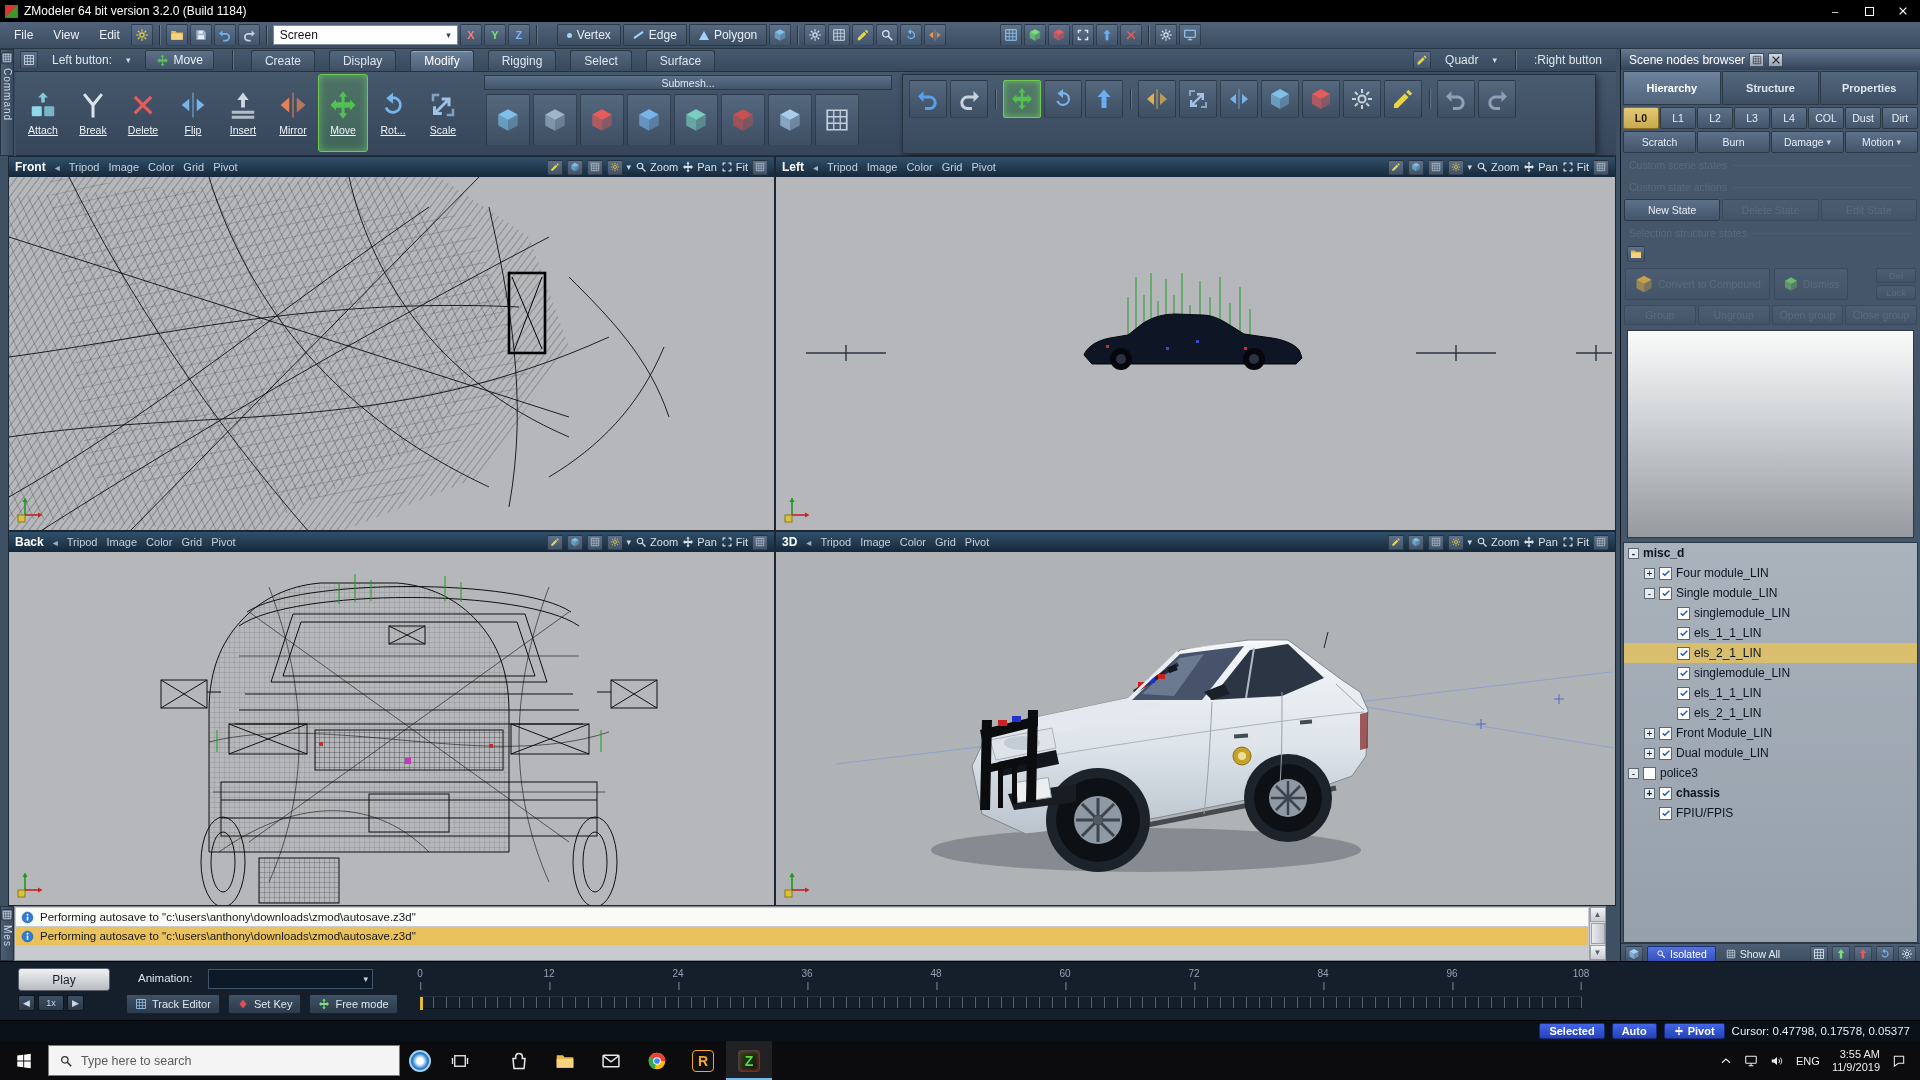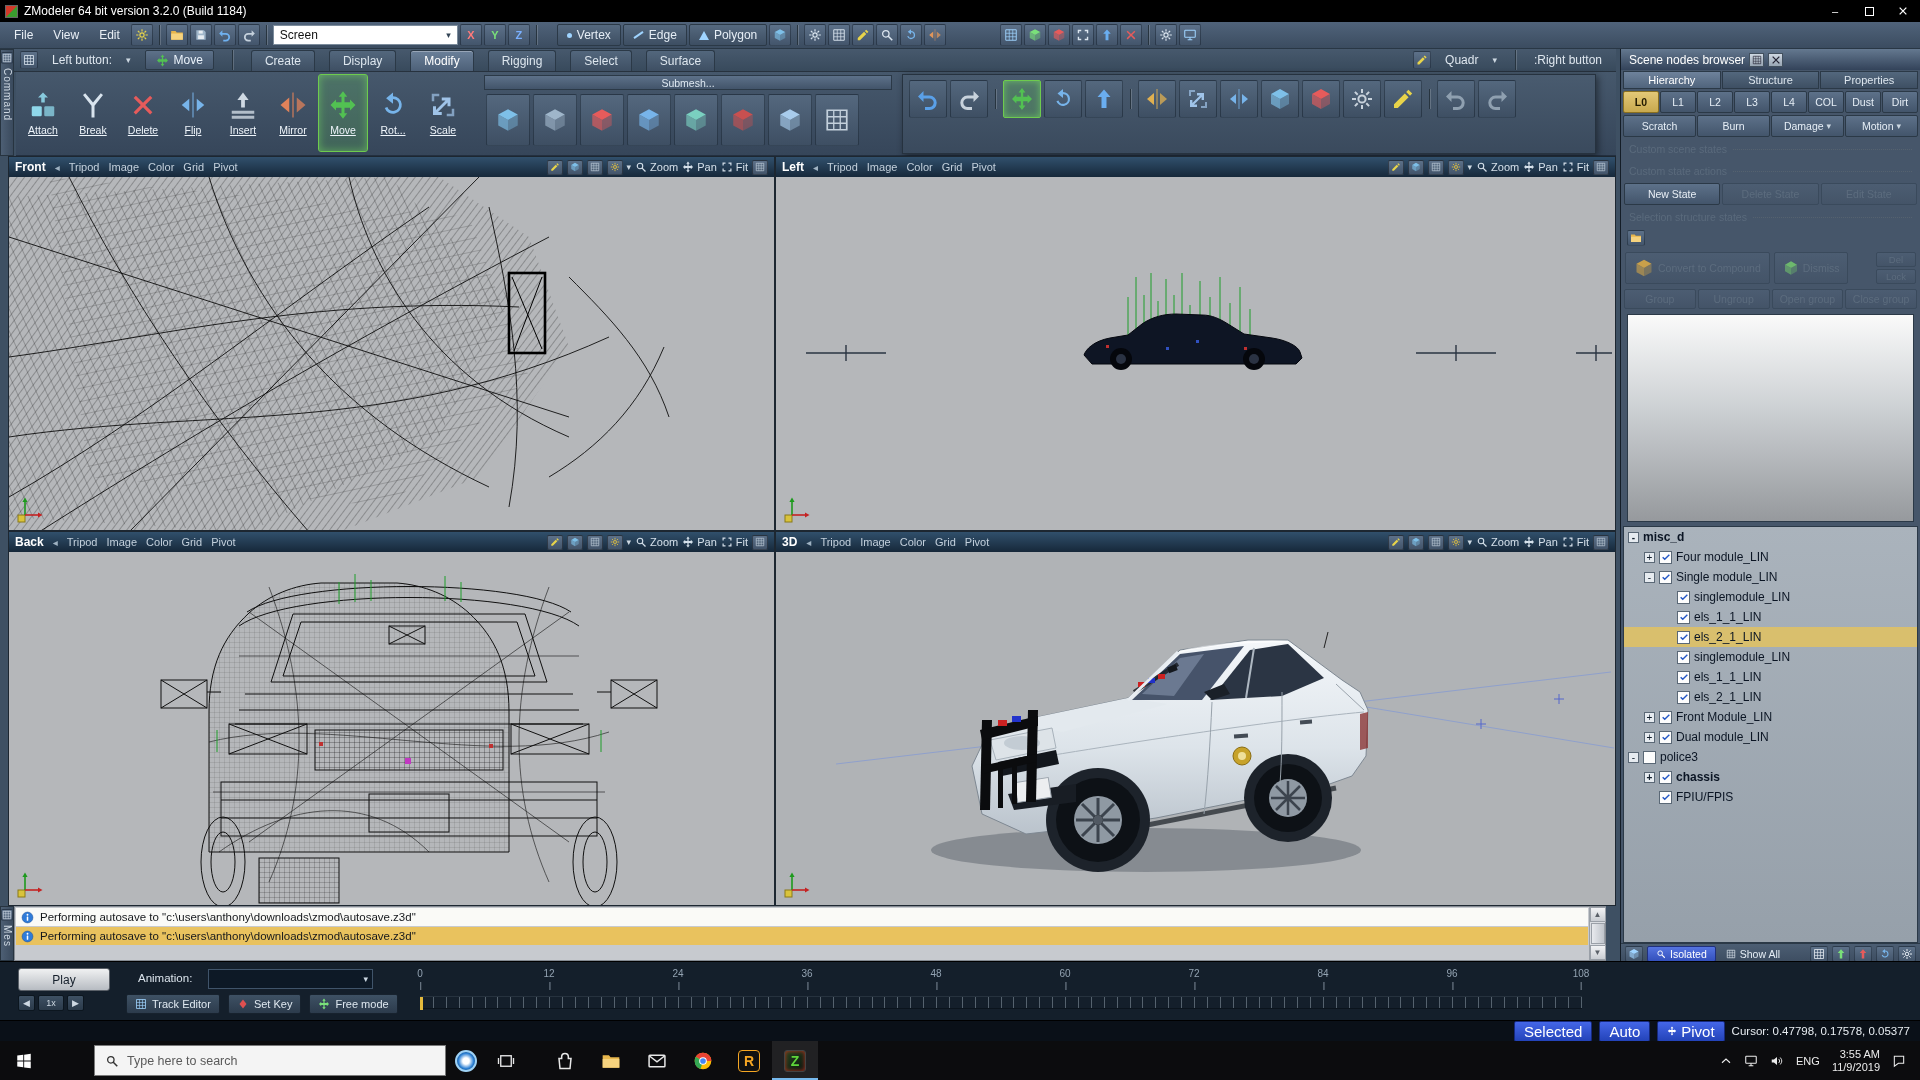--- a/index.html
+++ b/index.html
@@ -67,21 +67,21 @@
 .vtile{width:16px;height:15px;border:1px solid rgba(0,0,0,.4);border-radius:2px;background:linear-gradient(#5d7189,#42546a);display:flex;align-items:center;justify-content:center;flex:none;}
 .vctl{display:flex;align-items:flex-start;gap:3px;color:#d5e0ea;}
 .vpcanvas{position:absolute;left:0;top:20px;right:0;bottom:0;overflow:hidden;}
 .tripod{position:absolute;left:6px;bottom:5px;width:30px;height:30px;}
 
 
 .rpanel{position:absolute;left:1620px;top:49px;width:300px;height:914px;background:#46566a;border-left:1px solid #141d27;display:flex;flex-direction:column;font-size:11px;color:#e7edf4;}
 .rphead{height:21px;background:linear-gradient(#64788f,#33435a);display:flex;align-items:center;padding:0 4px 0 8px;color:#fff;font-size:12px;}
 .rphead .htile{margin-left:4px;width:15px;height:14px;background:linear-gradient(#cfd8e2,#97a5b3);border:1px solid #42505e;color:#223;display:flex;align-items:center;justify-content:center;}
 .rphead .htile:first-of-type{margin-left:auto;}
-.rptabs{height:20px;display:flex;gap:1px;padding:1px 2px;}
+.rptabs{height:36px;display:flex;gap:1px;padding:1px 2px;font-weight:bold;}
 .rptab{flex:1;background:linear-gradient(#53677d,#3e4f63);border:1px solid #2b3947;color:#dde6ee;font-size:11px;display:flex;align-items:center;justify-content:center;}
 .rptab.active{background:linear-gradient(#6e829b,#50647c);background:linear-gradient(#6e829b,#50647c);color:#fff;}
 .rplods{height:24px;display:flex;gap:1px;padding:1px 2px;}
 .lodbtn{flex:1;background:linear-gradient(#5d7189,#43556b);border:1px solid #2b3947;border-radius:2px;color:#e6eef6;font-size:10.5px;display:flex;align-items:center;justify-content:center;}
 .lodbtn.active{background:linear-gradient(#e3c877,#c8a94e);color:#221a00;font-weight:bold;border-color:#8a7020;}
 .rpstates{height:24px;display:flex;gap:1px;padding:1px 2px;}
 .stbtn{flex:1;background:linear-gradient(#5d7189,#43556b);border:1px solid #2b3947;border-radius:2px;color:#e6eef6;font-size:10.5px;display:flex;align-items:center;justify-content:center;gap:3px;}
 .rplabel{height:22px;display:flex;align-items:center;gap:6px;padding:0 8px;color:#5a6a7c;font-size:10.5px;}
 .rplabel .groove{flex:1;border-top:1px dotted #55626f;}
 .rpbtnrow{height:24px;display:flex;gap:2px;padding:1px 3px;}
@@ -128,27 +128,27 @@
 .tlwrap{position:absolute;left:420px;top:6px;width:1180px;height:46px;}
 .tnum{position:absolute;top:0;transform:translateX(-50%);font-size:10px;color:#93a3b2;}
 .tnum::after{content:"";position:absolute;left:50%;top:14px;width:1px;height:8px;background:#7e8b98;}
 .ruler{position:absolute;left:0;top:28px;width:1162px;height:13px;border-bottom:1px solid #0b141d;border-top:1px solid #26323e;background:repeating-linear-gradient(90deg,#55626e 0 1px,transparent 1px 12.9px);}
 .playhead{position:absolute;left:0;top:0;width:3px;height:13px;background:#e3b93c;}
 
 
 .statusbar{position:absolute;left:0;top:1020px;width:1920px;height:21px;display:flex;background:#0a1018;border-top:1px solid #000;}
 .smsg{width:1520px;background:#f4f2ec;color:#15181c;font-size:12px;line-height:20px;padding-left:10px;border-right:1px solid #555;}
 .sright{flex:1;display:flex;align-items:center;justify-content:flex-end;gap:7px;padding-right:10px;}
-.sbtn{background:linear-gradient(#4466e8,#2343b8);border:1px solid #16297c;border-radius:2px;color:#fff;font-size:15px;padding:1px 9px;display:flex;align-items:center;gap:4px;}
+.sbtn{background:linear-gradient(#4466e8,#2343b8);border:1px solid #16297c;border-radius:2px;color:#fff;font-size:11px;padding:1px 9px;display:flex;align-items:center;gap:4px;font-weight:bold;}
 .scursor{color:#e8edf2;font-size:11.5px;}
 
 
 .taskbar{position:absolute;left:0;top:1041px;width:1920px;height:39px;background:#0c0c0e;display:flex;align-items:center;}
 .startbtn{width:48px;height:39px;display:flex;align-items:center;justify-content:center;color:#fff;}
-.searchbox{width:352px;height:31px;background:#f4f4f4;border:1px solid #7a7a7a;display:flex;align-items:center;gap:8px;padding:0 10px;margin-left:46px;}
+.searchbox{width:352px;height:31px;background:#f4f4f4;border:1px solid #7a7a7a;display:flex;align-items:center;gap:8px;padding:0 10px;}
 .searchbox input{border:none;outline:none;background:transparent;font-size:12.5px;color:#222;width:280px;}
 .searchbox input::placeholder{color:#5a5a5a;}
 .tbbtn{width:40px;height:39px;display:flex;align-items:center;justify-content:center;color:#e8e8e8;}
 .cortana{width:22px;height:22px;border-radius:50%;border:2.5px solid #9fd2f5;background:radial-gradient(circle,#fff 25%,#2a7fd4 60%,#0c1a2a 100%);}
 .tbapp{width:46px;height:39px;display:flex;align-items:center;justify-content:center;color:#e8e8e8;}
 .tbapp.active{background:rgba(255,255,255,.09);box-shadow:inset 0 -2px 0 #76b9ed;}
 .rstar{width:22px;height:22px;border-radius:4px;background:#111;color:#f5a623;font-weight:bold;font-size:14px;display:flex;align-items:center;justify-content:center;border:1px solid #f5a623;}
 .zmico{width:22px;height:22px;border-radius:3px;background:linear-gradient(135deg,#24431f,#0c1510);color:#5fd63a;font-weight:bold;font-size:14px;display:flex;align-items:center;justify-content:center;border:1px solid #444;box-shadow:inset 0 0 4px #b32;}
 .tray{margin-left:auto;display:flex;align-items:center;gap:12px;color:#ececec;font-size:11px;padding-right:14px;}
 .clock{text-align:right;line-height:13px;}

